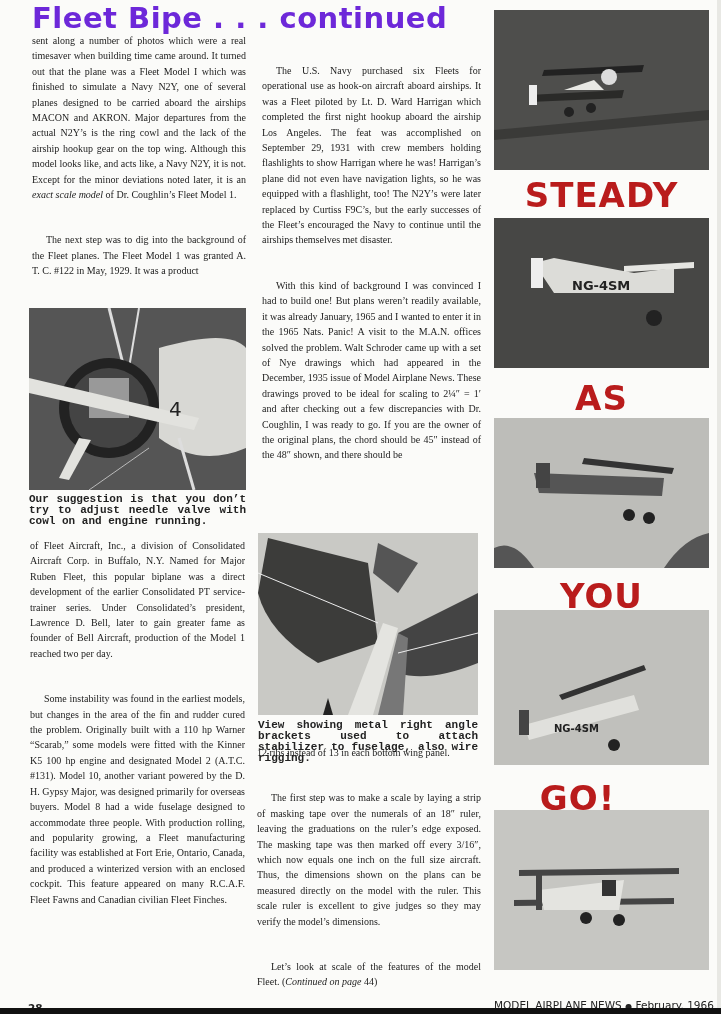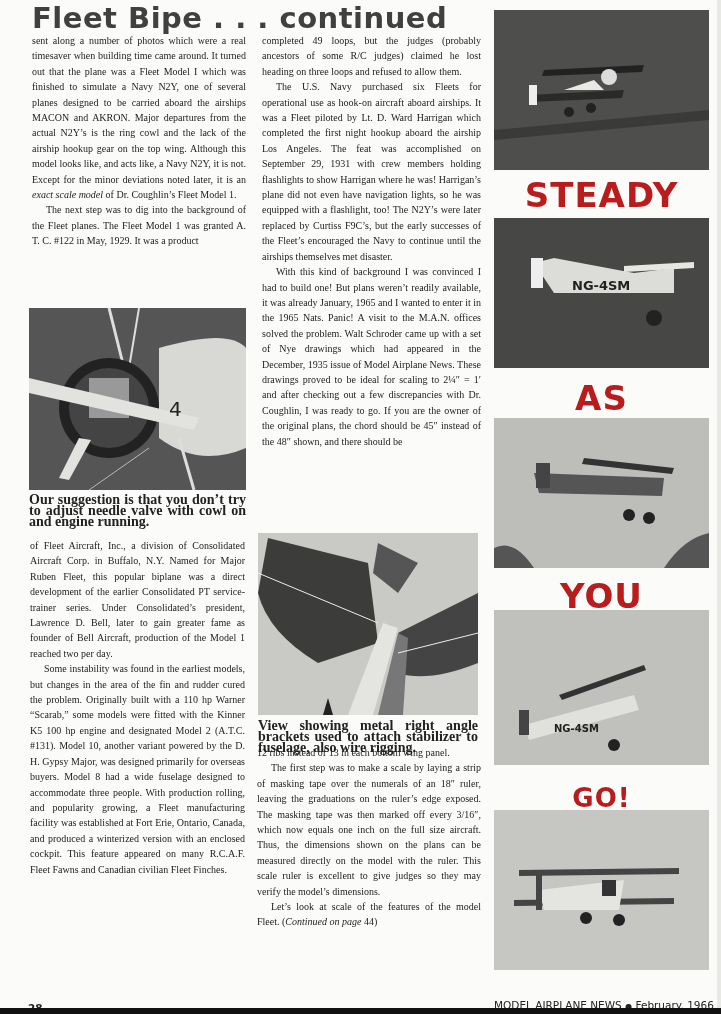--- a/index.html
+++ b/index.html
@@ -1,27 +1,27 @@
 <!DOCTYPE html>
 <html><head>
 <meta charset="utf-8">
 <style>
   html,body{margin:0;padding:0;}
   body{width:721px;height:1014px;background:#fbfbf9;position:relative;overflow:hidden;font-family:"Liberation Serif","DejaVu Serif",serif;color:#1c1c1c;}
-  .title{position:absolute;left:32px;top:2px;font-family:"DejaVu Sans","Liberation Sans",sans-serif;font-weight:bold;font-size:29px;letter-spacing:0.5px;color:#404040;line-height:32px;}
+  .title{position:absolute;left:32px;top:2px;font-family:"DejaVu Sans","Liberation Sans",sans-serif;font-weight:bold;font-size:29px;letter-spacing:0.5px;color:#6d28d9;line-height:32px;}
   .col{position:absolute;font-size:10px;line-height:15.4px;text-align:justify;}
   .col p{margin:0;text-indent:0;}
-  .col p.ind{text-indent:14px;}
+  .col p.ind{text-indent:14px;margin-top:30px;}
   .c1a{left:32px;top:33px;width:214px;}
   .c2a{left:262px;top:33px;width:219px;}
   .c1b{left:30px;top:538px;width:215px;}
   .c2b{left:257px;top:745px;width:224px;}
   .photo{position:absolute;overflow:hidden;}
   .photo svg{display:block;width:100%;height:100%;}
-  .caption{position:absolute;font-family:Liberation Serif, serif;font-size:14px;line-height:11px;font-weight:bold;color:#222;text-align:justify;}
+  .caption{position:absolute;font-family:Liberation Mono, monospace;font-size:11px;line-height:11px;font-weight:bold;color:#222;text-align:justify;}
   .word{position:absolute;font-family:"DejaVu Sans","Liberation Sans",sans-serif;font-weight:bold;color:#b91c1c;text-align:center;letter-spacing:1px;}
   .footer{position:absolute;font-family:"DejaVu Sans","Liberation Sans",sans-serif;font-size:10.5px;color:#222;}
   .bottombar{position:absolute;left:0;top:1008px;width:721px;height:6px;background:#111;}
   .rightbar{position:absolute;left:717px;top:0;width:4px;height:1014px;background:#e8e8e4;}
   i{font-style:italic;}
 </style>
 </head>
 <body>
 
 <div class="rightbar"></div>
@@ -51,21 +51,20 @@
 </div>
 <div class="caption" style="left:29px;top:494px;width:217px;">Our suggestion is that you don’t try to adjust needle valve with cowl on and engine running.</div>
 
 <div class="col c1b">
   <p>of Fleet Aircraft, Inc., a division of Consolidated Aircraft Corp. in Buffalo, N.Y. Named for Major Ruben Fleet, this popular biplane was a direct development of the earlier Consolidated PT service-trainer series. Under Consolidated’s president, Lawrence D. Bell, later to gain greater fame as founder of Bell Aircraft, production of the Model 1 reached two per day.</p>
   <p class="ind">Some instability was found in the earliest models, but changes in the area of the fin and rudder cured the problem. Originally built with a 110 hp Warner “Scarab,” some models were fitted with the Kinner K5 100 hp engine and designated Model 2 (A.T.C. #131). Model 10, another variant powered by the D. H. Gypsy Major, was designed primarily for overseas buyers. Model 8 had a wide fuselage designed to accommodate three people. With production rolling, and popularity growing, a Fleet manufacturing facility was established at Fort Erie, Ontario, Canada, and produced a winterized version with an enclosed cockpit. This feature appeared on many R.C.A.F. Fleet Fawns and Canadian civilian Fleet Finches.</p>
 
 </div>
 
 <div class="col c2a">
-  <p>completed 49 loops, but the judges (probably ancestors of some R/C judges) claimed he lost heading on three loops and refused to allow them.</p>
   <p class="ind">The U.S. Navy purchased six Fleets for operational use as hook-on aircraft aboard airships. It was a Fleet piloted by Lt. D. Ward Harrigan which completed the first night hookup aboard the airship Los Angeles. The feat was accomplished on September 29, 1931 with crew members holding flashlights to show Harrigan where he was! Harrigan’s plane did not even have navigation lights, so he was equipped with a flashlight, too! The N2Y’s were later replaced by Curtiss F9C’s, but the early successes of the Fleet’s encouraged the Navy to continue until the airships themselves met disaster.</p>
   <p class="ind">With this kind of background I was convinced I had to build one! But plans weren’t readily available, it was already January, 1965 and I wanted to enter it in the 1965 Nats. Panic! A visit to the M.A.N. offices solved the problem. Walt Schroder came up with a set of Nye drawings which had appeared in the December, 1935 issue of Model Airplane News. These drawings proved to be ideal for scaling to 2¼″ = 1′ and after checking out a few discrepancies with Dr. Coughlin, I was ready to go. If you are the owner of the original plans, the chord should be 45″ instead of the 48″ shown, and there should be</p>
 </div>
 
 <div class="photo" style="left:258px;top:533px;width:220px;height:182px;background:#c8c8c4;">
   <svg viewBox="0 0 220 182">
     <rect width="220" height="182" fill="#c9c9c5"></rect>
     <path d="M10 5 L110 30 L120 110 L60 130 Q10 100 0 60 Z" fill="#3c3c3a"></path>
     <path d="M140 100 L220 60 L220 130 Q170 150 140 140 Z" fill="#444"></path>
     <path d="M120 10 L160 30 L140 60 L115 40 Z" fill="#555"></path>
@@ -128,21 +127,21 @@
 <div class="photo" style="left:494px;top:610px;width:215px;height:155px;">
   <svg viewBox="0 0 215 155">
     <rect width="215" height="155" fill="#c0c0bc"></rect>
     <path d="M65 85 L150 55 L152 60 L68 90 Z" fill="#333"></path>
     <path d="M30 115 L140 85 L145 100 L35 130 Z" fill="#e0e0dc"></path>
     <rect x="25" y="100" width="10" height="25" fill="#444"></rect>
     <text x="60" y="122" font-family="DejaVu Sans" font-size="10" font-weight="bold" fill="#222">NG-4SM</text>
     <circle cx="120" cy="135" r="6" fill="#222"></circle>
   </svg>
 </div>
-<div class="word" style="left:494px;top:778px;width:215px;font-size:26px;line-height:40px;">GO!</div>
+<div class="word" style="left:470px;top:778px;width:215px;font-size:34px;line-height:40px;">GO!</div>
 
 <div class="photo" style="left:494px;top:810px;width:215px;height:160px;">
   <svg viewBox="0 0 215 160">
     <rect width="215" height="160" fill="#c6c6c2"></rect>
     <path d="M25 60 L185 58 L185 64 L25 66 Z" fill="#444"></path>
     <path d="M20 90 L180 88 L180 94 L20 96 Z" fill="#444"></path>
     <path d="M45 80 L130 70 L125 100 L50 100 Z" fill="#e4e4e0"></path>
     <rect x="42" y="65" width="6" height="35" fill="#444"></rect>
     <rect x="108" y="70" width="14" height="16" fill="#333"></rect>
     <circle cx="92" cy="108" r="6" fill="#222"></circle>

